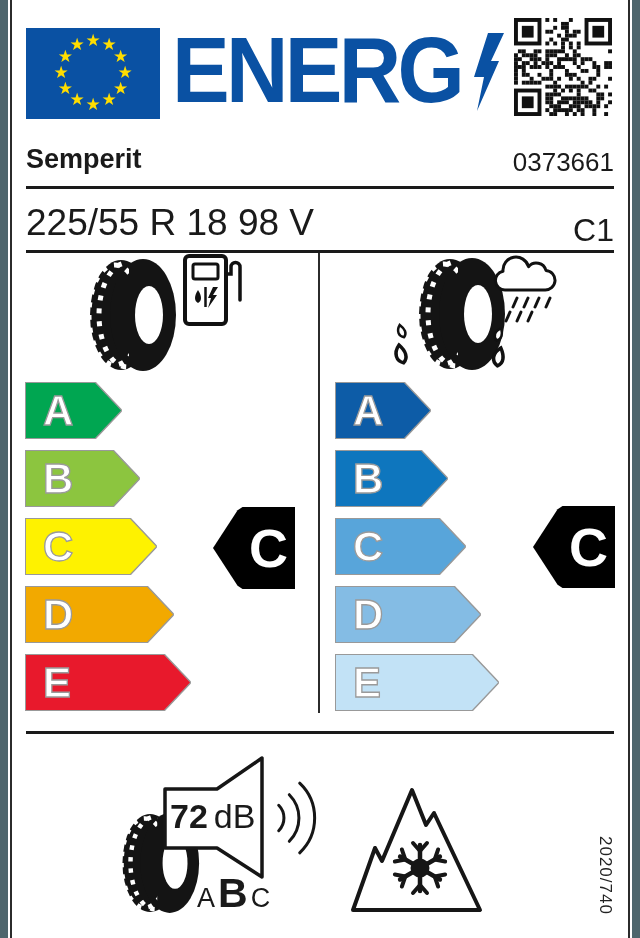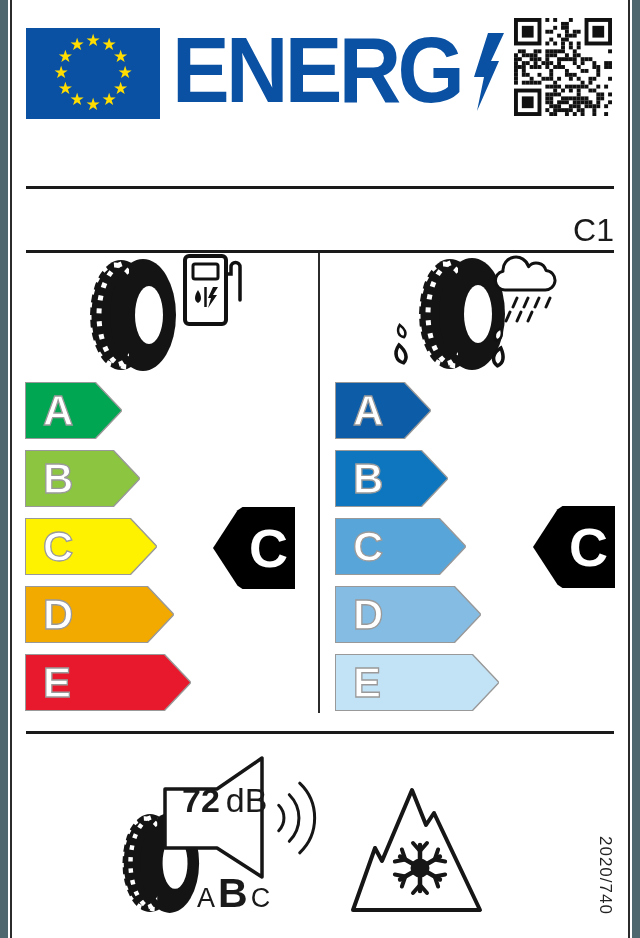--- a/index.html
+++ b/index.html
@@ -35,21 +35,21 @@
   .arrow-fill{width:100%;height:100%;display:flex;align-items:center;
               clip-path:polygon(0 0,calc(100% - 26px) 0,100% 50%,calc(100% - 26px) 100%,0 100%);}
   .arrow-letter{padding-left:17px;font-size:42px;font-weight:bold;color:#fff;
                 -webkit-text-stroke:1.3px #9a9a9a;line-height:55px;}
   .class-tag{position:absolute;width:82px;height:82px;background:#000;
              display:flex;align-items:center;
              clip-path:polygon(0 50%,30% 4%,36% 0,100% 0,100% 100%,36% 100%,30% 96%);}
   .tag-letter{margin-left:36px;font-size:54px;font-weight:bold;color:#fff;line-height:82px;}
 
   
-  .db-text{position:absolute;left:170px;top:781px;display:flex;align-items:baseline;gap:6px;z-index:3;margin-left:12px;}
+  .db-text{position:absolute;left:170px;top:797px;display:flex;align-items:baseline;gap:6px;z-index:3;}
   .db-val{font-size:34px;font-weight:bold;}
   .db-unit{font-size:34px;}
   .abc-row{position:absolute;left:197px;top:870px;display:flex;align-items:baseline;gap:3px;z-index:3;}
   .abc-row span{font-size:27px;}
   .abc-row span.noise-rating{font-size:41px;font-weight:bold;}
   .reg-text{position:absolute;left:595px;top:836px;writing-mode:vertical-rl;text-orientation:sideways;
             font-size:17px;color:#222;letter-spacing:1px;}
   svg{display:block;}
 </style>
 </head>
@@ -289,21 +289,24 @@
       <rect x="3.92" y="3.92" width="19.6" height="19.6" fill="#fff"></rect>
       <rect x="7.84" y="7.84" width="11.76" height="11.76" fill="#111"></rect>
       <rect x="70.56" y="0" width="27.439999999999998" height="27.439999999999998" fill="#111"></rect>
       <rect x="74.48" y="3.92" width="19.6" height="19.6" fill="#fff"></rect>
       <rect x="78.4" y="7.84" width="11.76" height="11.76" fill="#111"></rect>
       <rect x="0" y="70.56" width="27.439999999999998" height="27.439999999999998" fill="#111"></rect>
       <rect x="3.92" y="74.48" width="19.6" height="19.6" fill="#fff"></rect>
       <rect x="7.84" y="78.4" width="11.76" height="11.76" fill="#111"></rect>
     </svg>
 
+  <div class="brand">Semperit</div>
+  <div class="artnum">0373661</div>
   <div class="hrule" style="top:186px"></div>
+  <div class="tiresize">225/55 R 18 98 V</div>
   <div class="vclass">C1</div>
   <div class="hrule" style="top:250px"></div>
   <div class="vdivider"></div>
 
   <svg class="abs" style="left:85px;top:258px" width="92" height="114" viewBox="0 0 92 114">
     <defs>
       <clipPath id="tclip">
           <rect x="0" y="0" width="44" height="114"></rect>
         </clipPath>
       <g id="tireShape">

